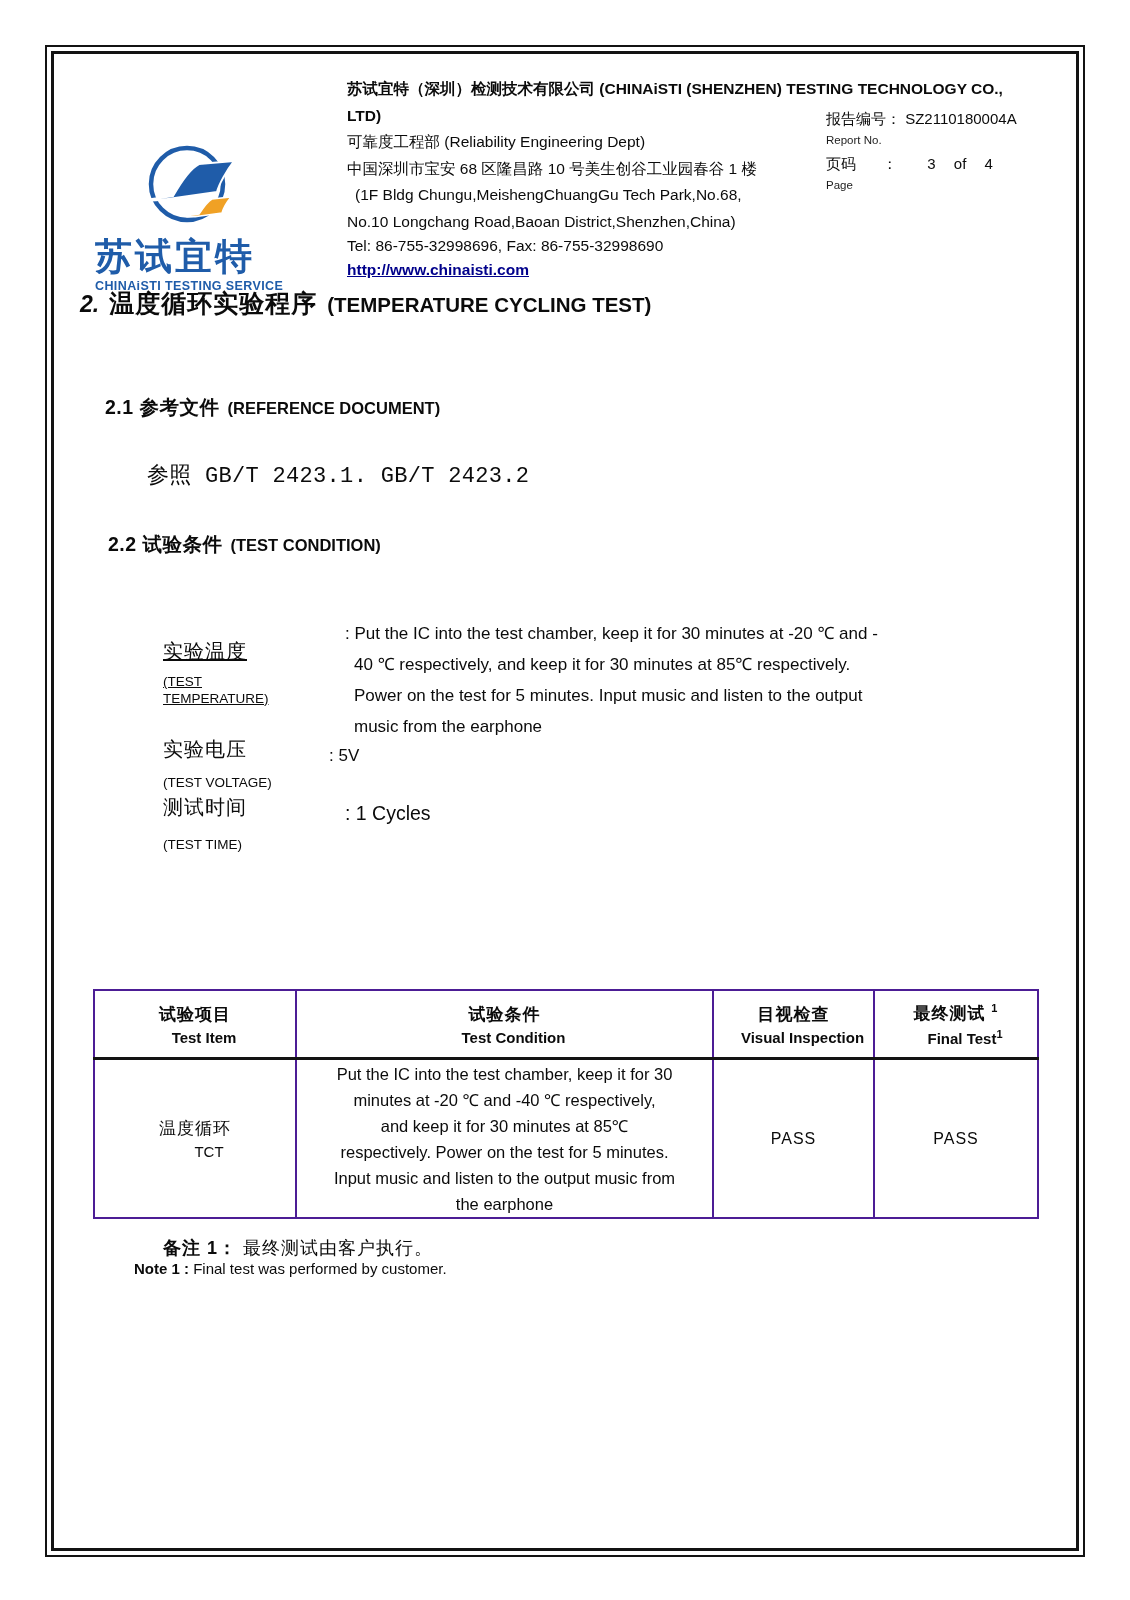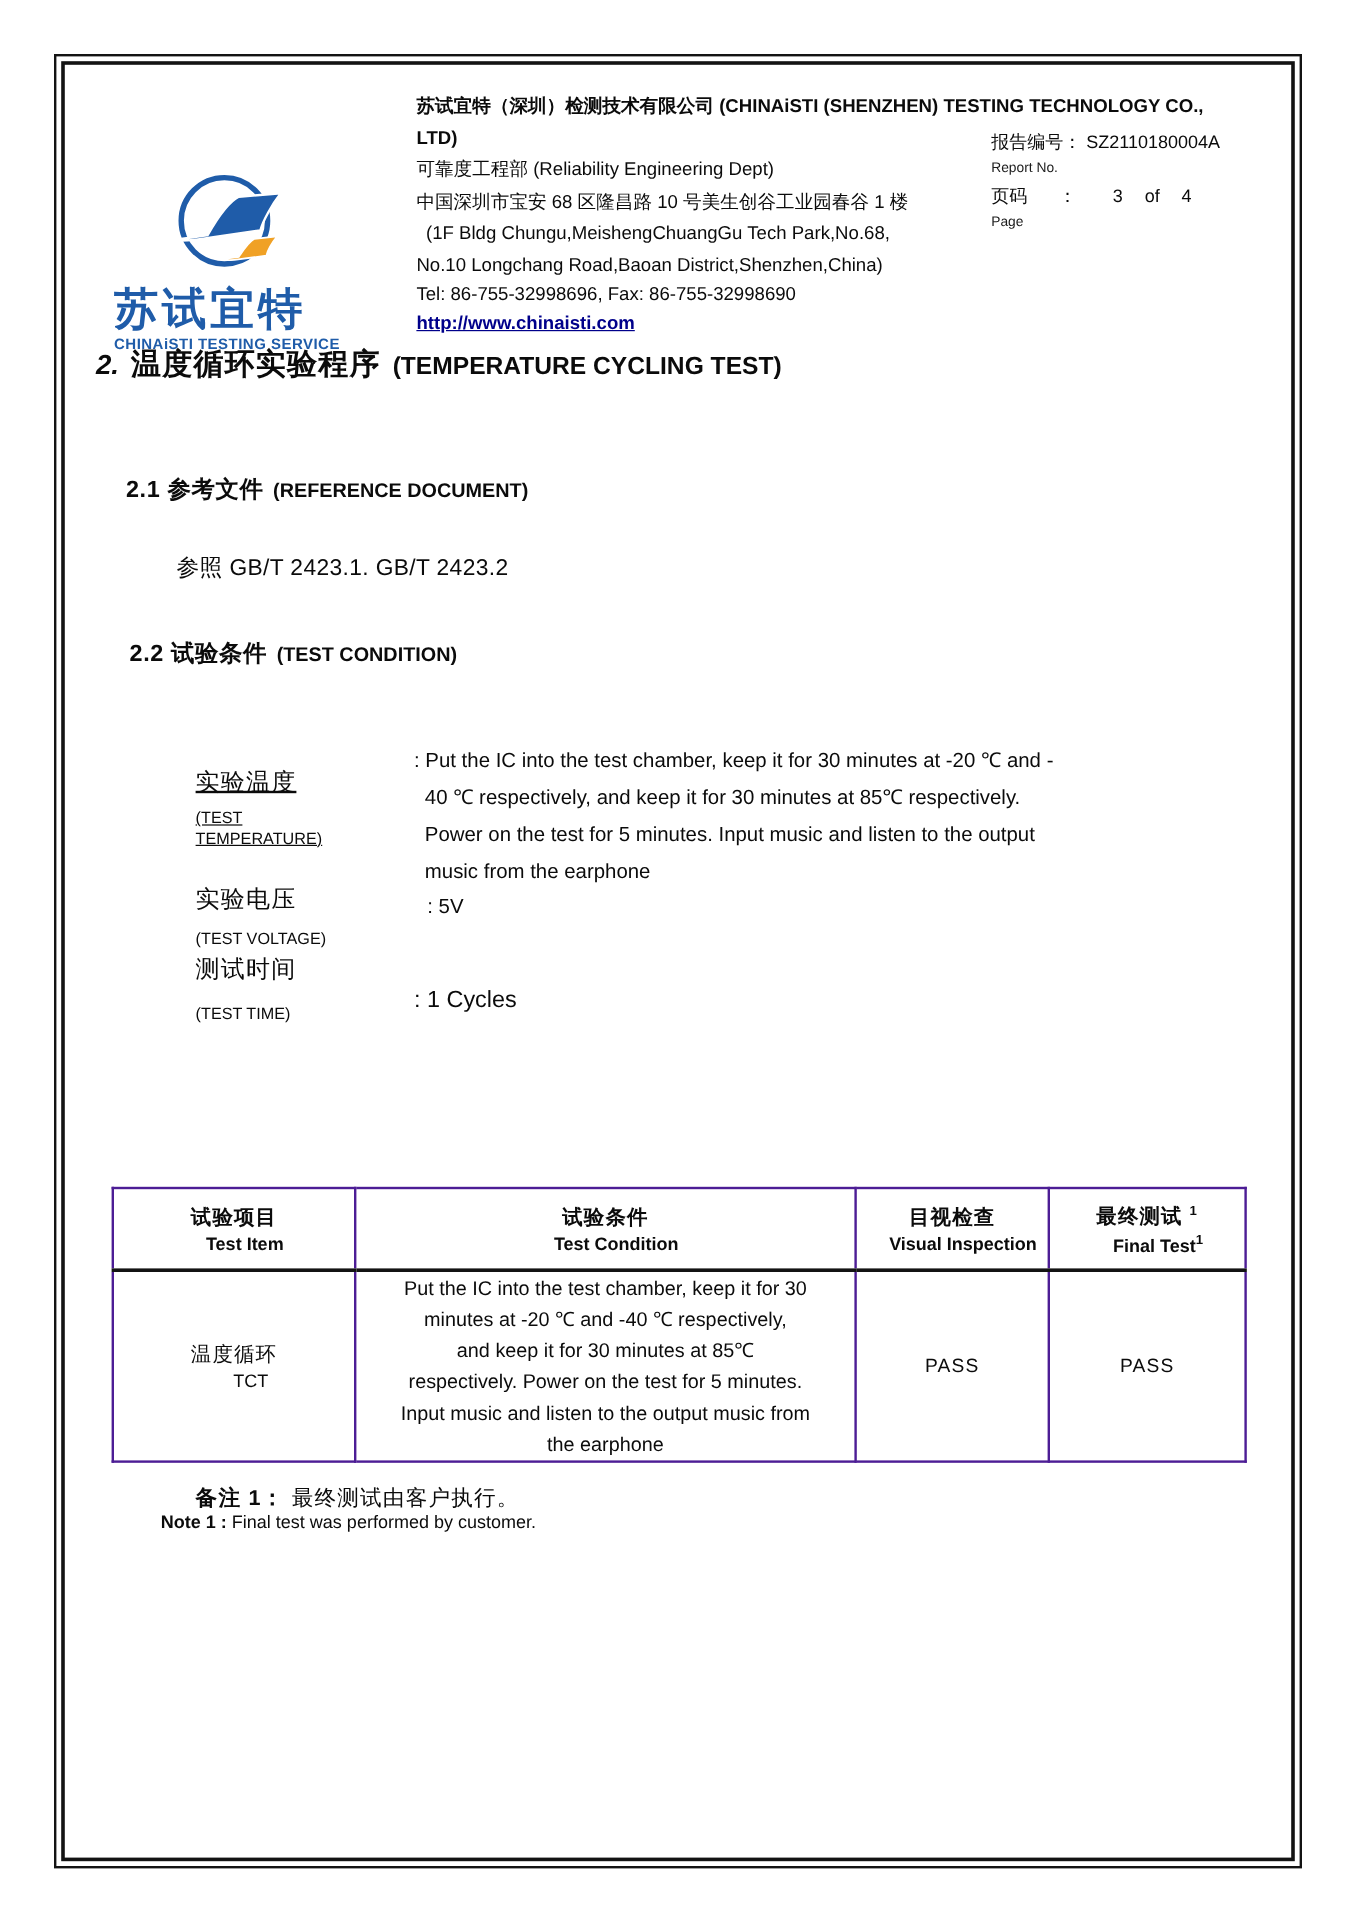--- a/index.html
+++ b/index.html
@@ -30,21 +30,21 @@
   
   .doc-title{left:26px;top:233px;display:flex;align-items:baseline;gap:10px;white-space:nowrap;}
   .doc-title .num{font-size:23px;font-weight:bold;font-style:italic;}
   .doc-title .cn{font-size:25px;font-weight:bold;letter-spacing:1px;}
   .doc-title .en{font-size:20.5px;font-weight:bold;}
 
   .sec-heading{display:flex;align-items:baseline;gap:8px;white-space:nowrap;}
   .sec-heading .cn{font-size:19.5px;font-weight:bold;letter-spacing:.5px;}
   .sec-heading .en{font-size:16.5px;font-weight:bold;}
 
-  .serif-body{font-family:Liberation Sans, sans-serif;font-size:19px;letter-spacing:.3px;}
+  .serif-body{font-family:Liberation Mono, monospace;font-size:22px;letter-spacing:.3px;}
 
   
   .cond-label-cn{font-size:20px;letter-spacing:1px;}
   .cond-label-en{font-size:13.5px;line-height:16.5px;}
   .cond-value{font-size:17px;line-height:31px;}
   .cond-value .cont{padding-left:9px;}
   .cond-value-sm{font-size:17px;}
   .cond-value-lg{font-size:19.5px;}
 
   
@@ -139,27 +139,27 @@
         <div>: Put the IC into the test chamber, keep it for 30 minutes at -20 ℃ and -</div>
         <div class="cont">40 ℃ respectively, and keep it for 30 minutes at 85℃ respectively.</div>
         <div class="cont">Power on the test for 5 minutes. Input music and listen to the output</div>
         <div class="cont">music from the earphone</div>
       </div>
 
       <div class="abs" style="left:109px;top:682px;">
         <div class="cond-label-cn">实验电压</div>
         <div class="cond-label-en" style="margin-top:12px;">(TEST VOLTAGE)</div>
       </div>
-      <div class="abs cond-value-sm" style="left:302px;top:692px;">: 5V</div>
+      <div class="abs cond-value-sm" style="left:275px;top:692px;">: 5V</div>
 
       <div class="abs" style="left:109px;top:740px;">
         <div class="cond-label-cn">测试时间</div>
         <div class="cond-label-en" style="margin-top:16px;">(TEST TIME)</div>
       </div>
-      <div class="abs cond-value-lg" style="left:291px;top:768px;">: 1 Cycles</div>
+      <div class="abs cond-value-lg" style="left:291px;top:748px;">: 1 Cycles</div>
 
 
       <table class="summary abs" style="left:39px;top:935px;">
         <colgroup>
             <col style="width:202px">
             <col style="width:417px">
             <col style="width:161px">
             <col style="width:164px">
           </colgroup>
         <tbody>

